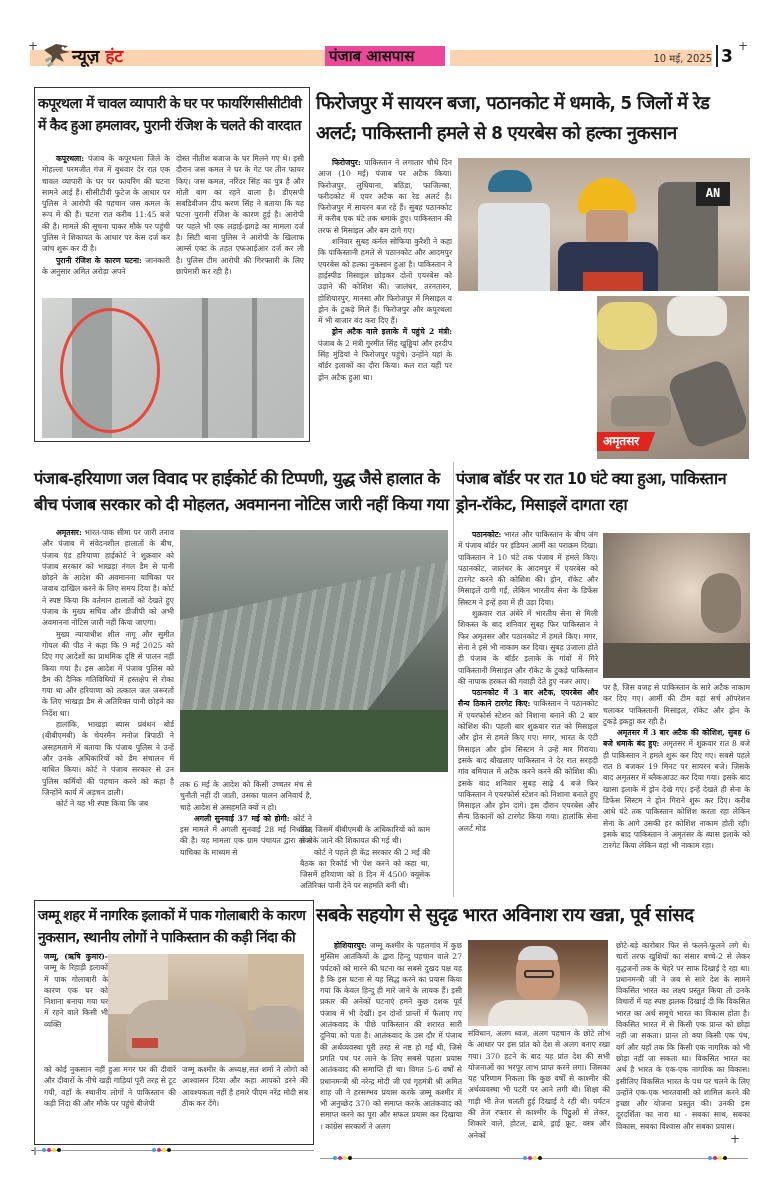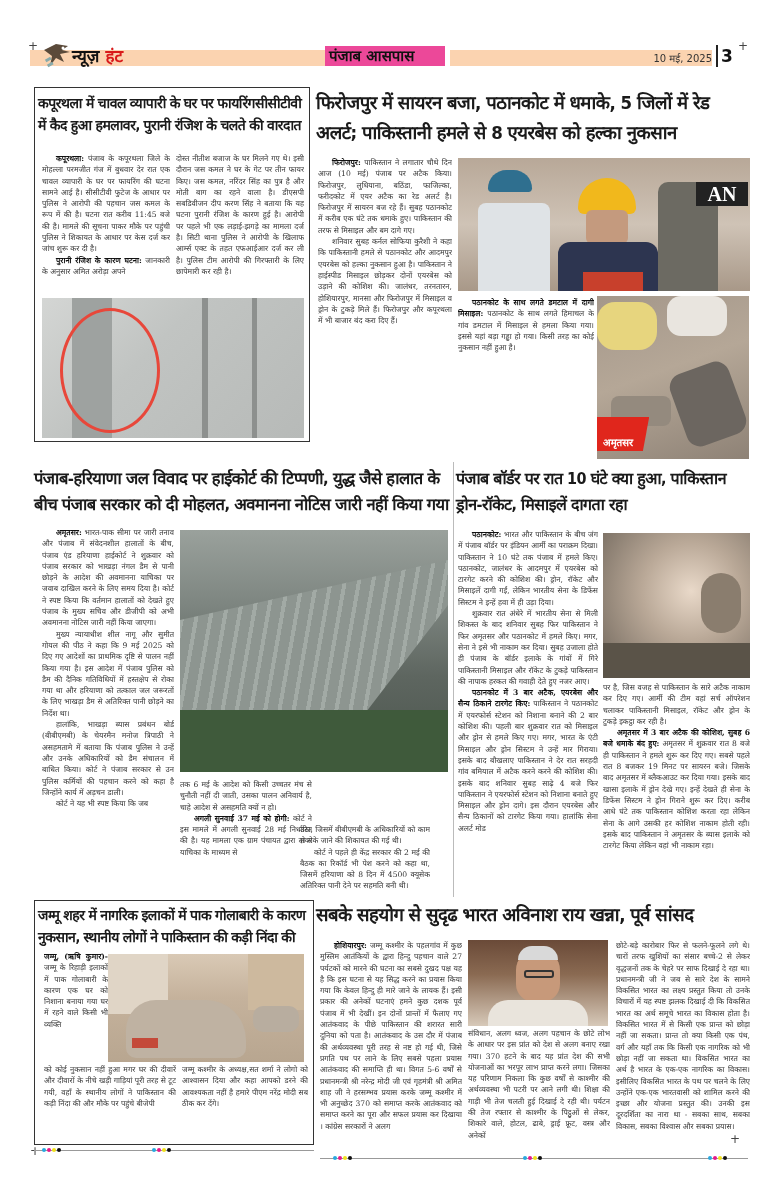--- a/index.html
+++ b/index.html
@@ -14,21 +14,21 @@
   .mast-brand .red { color: #d91b1b; }
   .mast-section { position: absolute; left: 295px; top: 2px; width: 120px; font-family: "DejaVu Sans", sans-serif; font-weight: 700; font-size: 15px; line-height: 20px; color: #111; background: #ec4899; padding-left: 4px; }
   .mast-date { position: absolute; right: 24px; top: 8px; font-family: "DejaVu Sans", sans-serif; font-size: 10px; color: #333; line-height: 14px; }
   .mast-page { position: absolute; right: 0; top: 1px; width: 20px; height: 22px; border-left: 2px solid #222; font-family: "DejaVu Sans", sans-serif; font-weight: 700; font-size: 17px; line-height: 22px; text-align: center; color: #111; }
   .hl { position: absolute; font-family: "DejaVu Sans Condensed", "DejaVu Sans", sans-serif; font-weight: 700; color: #1a1a1a; letter-spacing: -0.5px; }
   .body { position: absolute; font-family: "DejaVu Serif", serif; font-size: 7.6px; line-height: 11.3px; color: #333; text-align: justify; overflow: hidden; }
   .body p { text-indent: 14px; margin: 0; }
   .body b { color: #111; }
   .boxed { position: absolute; border: 1.5px solid #333; }
   .photo { position: absolute; overflow: hidden; }
-  .caption-tag { position: absolute; left: 0; bottom: 8px; background: #e0261c; color: #fff; font-family: "DejaVu Sans", sans-serif; font-weight: 700; font-size: 10px; padding: 18px 16px 2px 6px; clip-path: polygon(0 0, 100% 0, 88% 100%, 0 100%); }
+  .caption-tag { position: absolute; left: 0; bottom: 8px; background: #e0261c; color: #fff; font-family: "DejaVu Sans", sans-serif; font-weight: 700; font-size: 12px; padding: 0 16px 2px 6px; clip-path: polygon(0 0, 100% 0, 88% 100%, 0 100%); }
   .rule { position: absolute; background: #999; height: 1px; }
   .dots { position: absolute; display: flex; gap: 1px; }
   .dots span { width: 4px; height: 4px; border-radius: 50%; display: inline-block; }
   .vrule { position: absolute; width: 1px; background: #bbb; }
 </style>
 </head>
 <body>
 
 <div class="crop" style="left:28px;top:40px;">+</div>
 <div class="crop" style="left:738px;top:40px;">+</div>
@@ -64,33 +64,33 @@
   <div class="abs" style="left:30px;top:0;width:40px;height:140px;background:#9ea2a0;"></div>
   <div class="abs" style="left:160px;top:0;width:6px;height:140px;background:#8d908e;"></div>
   <div class="abs" style="left:210px;top:0;width:5px;height:140px;background:#8d908e;"></div>
   <div class="abs" style="left:18px;top:10px;width:100px;height:125px;border:3px solid #e8473a;border-radius:50%;"></div>
 </div>
 
 <div class="hl" style="left:316px;top:88px;width:428px;font-size:18.5px;line-height:30px;text-align:left;">फिरोजपुर में सायरन बजा, पठानकोट में धमाके, 5 जिलों में रेड अलर्ट; पाकिस्तानी हमले से 8 एयरबेस को हल्का नुकसान</div>
 <div class="body" style="left:318px;top:157px;width:134px;height:300px;" id="f1">
     <p><b>फिरोजपुर:</b> पाकिस्तान ने लगातार चौथे दिन आज (10 मई) पंजाब पर अटैक किया। फिरोजपुर, लुधियाना, बठिंडा, फाजिल्का, फरीदकोट में एयर अटैक का रेड अलर्ट है। फिरोजपुर में सायरन बज रहे हैं। सुबह पठानकोट में करीब एक घंटे तक धमाके हुए। पाकिस्तान की तरफ से मिसाइल और बम दागे गए।</p>
     <p>शनिवार सुबह कर्नल सोफिया कुरैशी ने कहा कि पाकिस्तानी हमले से पठानकोट और आदमपुर एयरबेस को हल्का नुकसान हुआ है। पाकिस्तान ने हाईस्पीड मिसाइल छोड़कर दोनों एयरबेस को उड़ाने की कोशिश की। जालंधर, तरनतारन, होशियारपुर, मानसा और फिरोजपुर में मिसाइल व ड्रोन के टुकड़े मिले हैं। फिरोजपुर और कपूरथला में भी बाजार बंद करा दिए हैं।</p>
+    <p><b>ड्रोन अटैक वाले इलाके में पहुंचे 2 मंत्री:</b> पंजाब के 2 मंत्री गुरमीत सिंह खुड्डियां और हरदीप सिंह मुंडियां ने फिरोजपुर पहुंचे। उन्होंने यहां के बॉर्डर इलाकों का दौरा किया। कल रात यहीं पर ड्रोन अटैक हुआ था।</p>
   </div>
 <div class="photo" style="left:458px;top:158px;width:292px;height:133px;background:linear-gradient(180deg,#b8a898 0%,#cfc3b6 50%,#a89888 100%);">
   <div class="abs" style="left:30px;top:12px;width:44px;height:22px;background:#2f6f8f;border-radius:20px 20px 4px 4px;"></div>
   <div class="abs" style="left:20px;top:45px;width:72px;height:88px;background:#dfe3e6;border-radius:8px 8px 0 0;"></div>
   <div class="abs" style="left:120px;top:20px;width:58px;height:36px;background:#f1b81c;border-radius:30px 30px 6px 6px;"></div>
   <div class="abs" style="left:128px;top:52px;width:42px;height:34px;background:#c49a7e;border-radius:6px;"></div>
   <div class="abs" style="left:100px;top:84px;width:100px;height:49px;background:#2d3550;border-radius:12px 12px 0 0;"></div>
   <div class="abs" style="left:200px;top:24px;width:60px;height:109px;background:#6c6a62;border-radius:10px 10px 0 0;"></div>
   <div class="abs" style="left:125px;top:114px;width:60px;height:19px;background:#c8402c;"></div>
-  <div class="abs" style="left:238px;top:24px;width:52px;height:24px;background:#222;color:#fff;font-family:Liberation Serif, serif;font-weight:700;font-size:20px;line-height:24px;text-align:center;">AN</div>
+  <div class="abs" style="left:238px;top:24px;width:34px;height:24px;background:#222;color:#fff;font-family:Liberation Mono, monospace;font-weight:700;font-size:12px;line-height:24px;text-align:center;">AN</div>
 </div>
 <div class="body" style="left:458px;top:297px;width:136px;height:160px;" id="f2">
-    <p><b>पठानकोट के साथ लगते डमटाल में दागी मिसाइल:</b> पठानकोट के साथ लगते हिमाचल के गांव डमटाल में मिसाइल से हमला किया गया। इससे यहां बड़ा गड्ढा हो गया। किसी तरह का कोई नुकसान नहीं हुआ है।</p>
   </div>
 <div class="photo" style="left:597px;top:296px;width:152px;height:163px;background:linear-gradient(160deg,#a4978a 0%,#b5a797 45%,#8e8276 100%);">
   <div class="abs" style="left:0;top:6px;width:60px;height:48px;background:#e7d57e;border-radius:18px;"></div>
   <div class="abs" style="left:70px;top:0;width:60px;height:40px;background:#e9e5df;border-radius:14px;"></div>
   <div class="abs" style="left:80px;top:70px;width:62px;height:76px;background:#6c6660;border-radius:14px;transform:rotate(-20deg);"></div>
   <div class="abs" style="left:14px;top:100px;width:60px;height:30px;background:#948a7e;border-radius:8px;"></div>
   <div class="caption-tag">अमृतसर</div>
 </div>
 
 <div class="hl" style="left:34px;top:466px;width:416px;font-size:16.5px;line-height:26px;">पंजाब-हरियाणा जल विवाद पर हाईकोर्ट की टिप्पणी, युद्ध जैसे हालात के बीच पंजाब सरकार को दी मोहलत, अवमानना नोटिस जारी नहीं किया गया</div>

